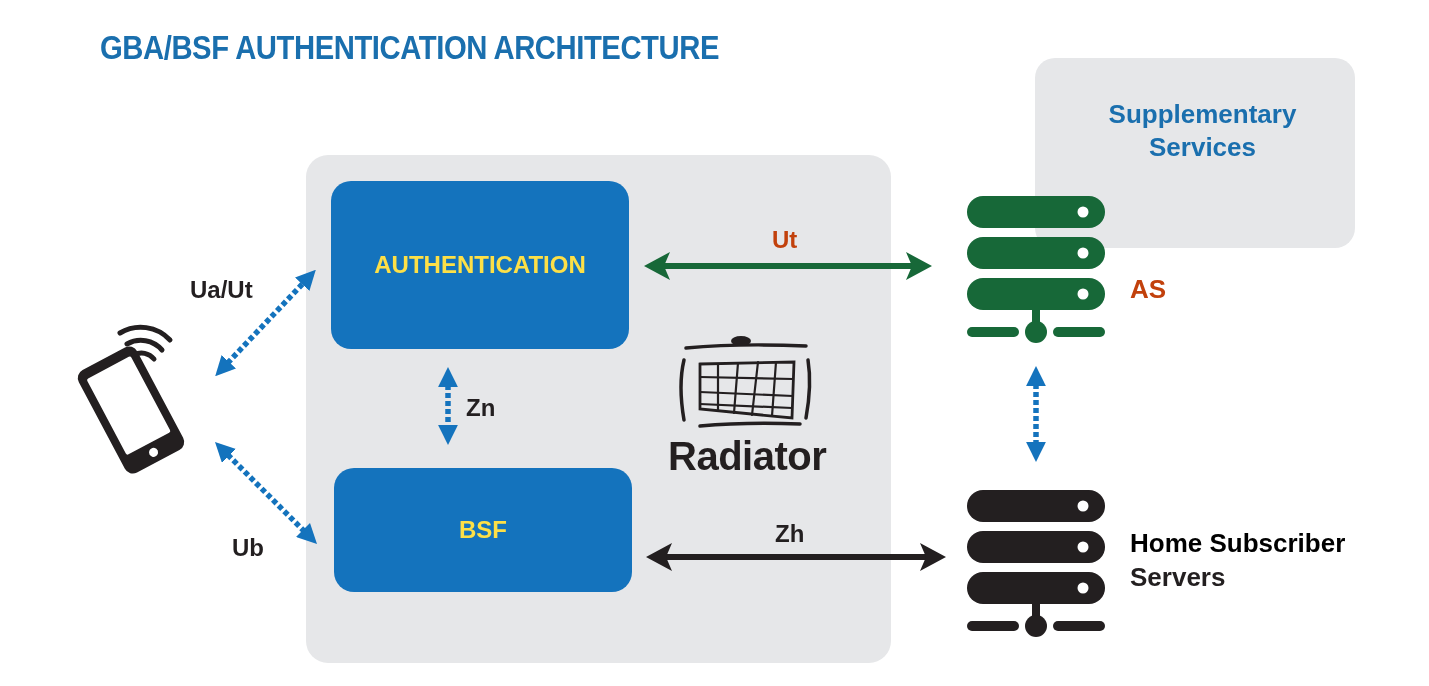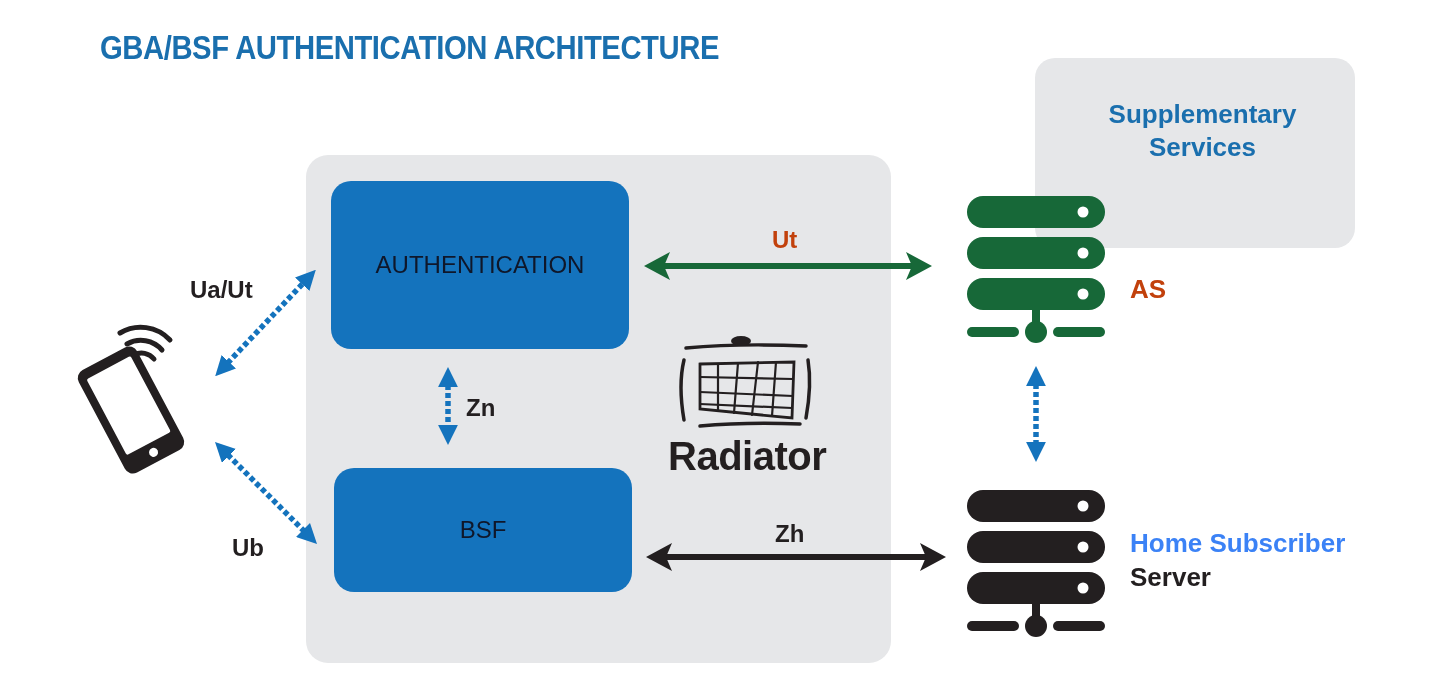--- a/index.html
+++ b/index.html
@@ -2,21 +2,21 @@
 <html><head>
 <meta charset="utf-8">
 <style>
   html,body{margin:0;padding:0;background:#fff;}
   body{width:1429px;height:686px;position:relative;overflow:hidden;font-family:"Liberation Sans",sans-serif;}
   .abs{position:absolute;}
   .title{left:100px;top:28px;font-size:34px;font-weight:bold;color:#1a6fae;letter-spacing:-0.5px;transform:scaleX(0.86);transform-origin:left top;white-space:nowrap;}
   .panel{left:306px;top:155px;width:585px;height:508px;background:#e6e7e9;border-radius:22px;}
   .volte{left:1035px;top:58px;width:320px;height:190px;background:#e6e7e9;border-radius:20px;}
   .volte-text{left:1035px;top:98px;width:335px;text-align:center;font-size:26px;font-weight:bold;color:#1a6fae;line-height:1.25;}
-  .box{background:#1473bd;border-radius:20px;color:#0f172a;font-weight:normal;font-size:24px;text-align:center;display:flex;align-items:center;justify-content:center;line-height:1.45;}
+  .box{background:#1473bd;border-radius:20px;color:#fde047;font-weight:bold;font-size:24px;text-align:center;display:flex;align-items:center;justify-content:center;line-height:1.45;}
   .authproxy{left:331px;top:181px;width:298px;height:168px;}
   .bsf{left:334px;top:468px;width:298px;height:124px;}
   .lbl{font-weight:bold;font-size:24px;color:#231f20;white-space:nowrap;}
   .green{color:#c2410c;}
   .blue{color:#1a6fae;}
   .srvtext{font-size:26px;font-weight:bold;line-height:1.3;white-space:nowrap;}
   svg{position:absolute;left:0;top:0;}
 </style>
 </head>
 <body>
@@ -123,15 +123,15 @@
 <div class="abs lbl" style="left:232px;top:534px;">Ub</div>
 <div class="abs lbl" style="left:466px;top:394px;">Zn</div>
 <div class="abs lbl green" style="left:772px;top:226px;">Ut</div>
 <div class="abs lbl" style="left:775px;top:520px;">Zh</div>
 
 <div class="abs srvtext" style="left:1130px;top:273px;">
   <div class="green">AS</div>
 </div>
 
 <div class="abs srvtext" style="left:1130px;top:527px;">
-  <div style="color:#3b82f6">Home Subscriber</div>
-  <div style="color:#231f20">Server</div>
+  <div style="color:#000000">Home Subscriber</div>
+  <div style="color:#231f20">Servers</div>
 </div>
 
 </body></html>

